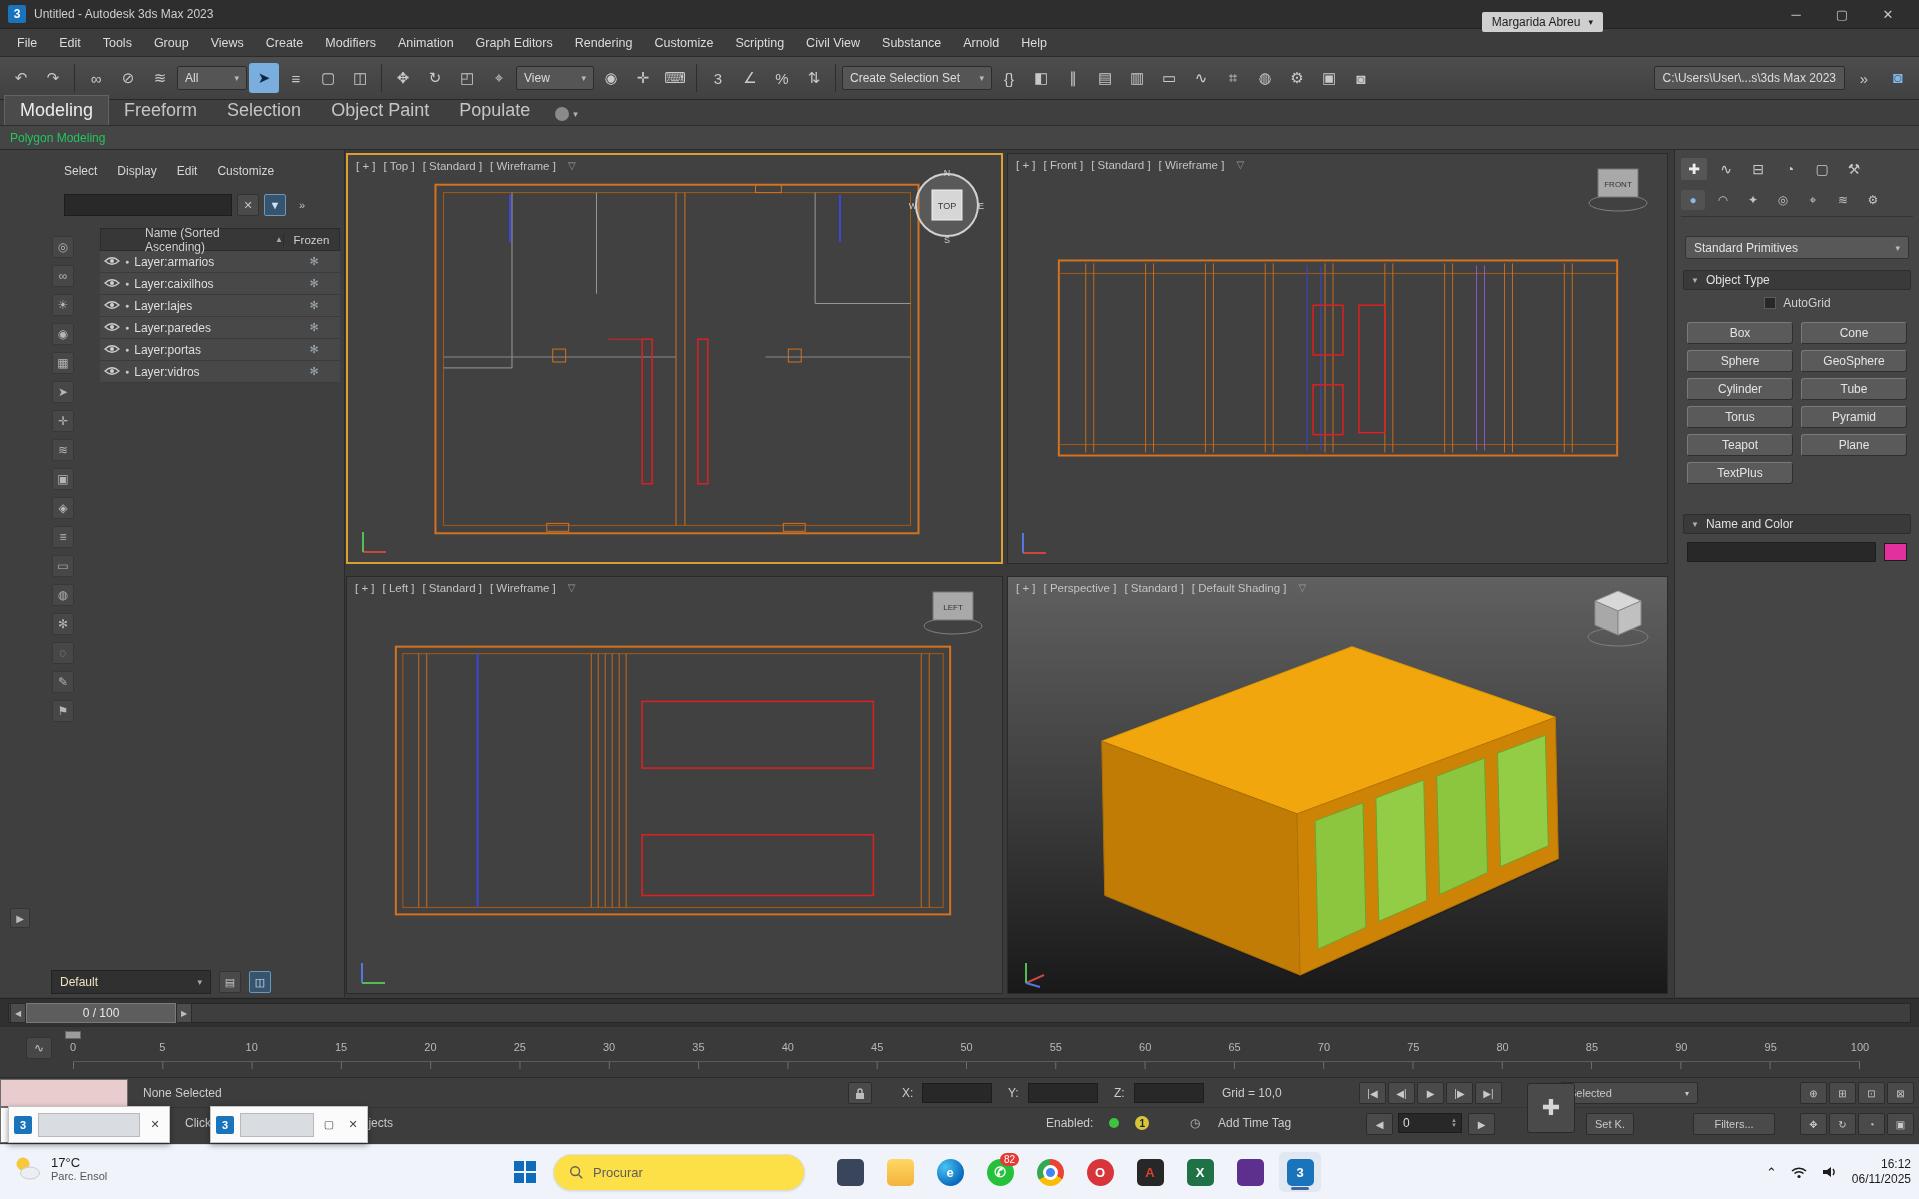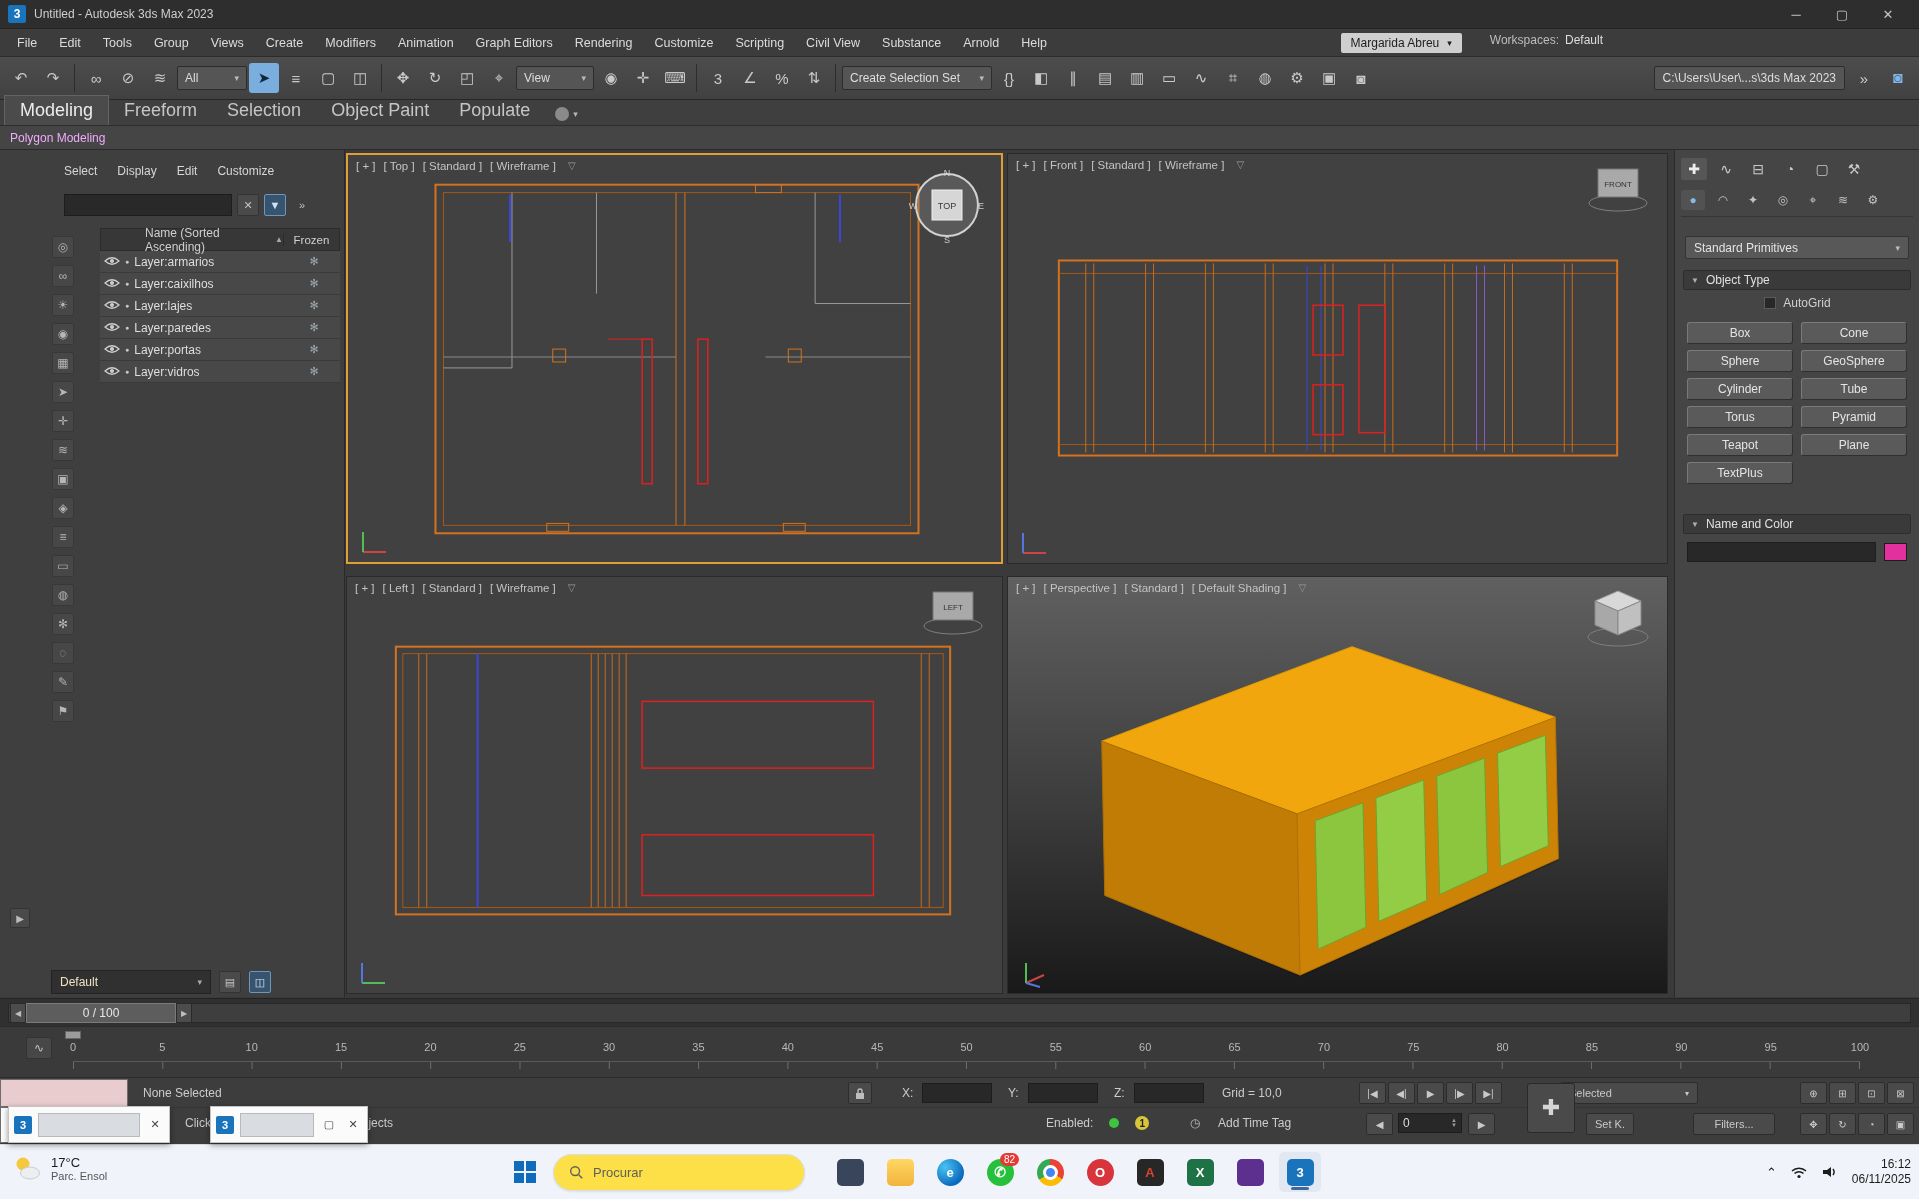--- a/index.html
+++ b/index.html
@@ -12,41 +12,41 @@
   .titlebar{left:0;top:0;width:100%;height:29px;background:#2e2e2e;display:flex;align-items:center;gap:8px;padding:0 8px;border-bottom:1px solid #232323;}
   .app-ico{width:18px;height:18px;background:#1a74bc;color:#fff;font-weight:bold;display:flex;align-items:center;justify-content:center;border-radius:2px;font-size:12px;}
   .title-text{color:#cfcfcf;font-size:12px;}
   .win-controls{margin-left:auto;display:flex;}
   .win-btn{width:46px;height:28px;display:flex;align-items:center;justify-content:center;color:#c6c6c6;font-size:13px;cursor:default;}
 
   
   .menubar{left:0;top:29px;width:100%;height:28px;background:#3c3c3c;display:flex;align-items:center;padding:0 6px;border-bottom:1px solid #2b2b2b;}
   .menu-items{display:flex;align-items:center;}
   .menu-item{padding:4px 11px;color:#dcdcdc;font-size:12.5px;white-space:nowrap;}
-  .menu-right{margin-left:auto;display:flex;gap:28px;padding-right:310px;}
+  .menu-right{margin-left:auto;display:flex;gap:28px;padding-right:310px;flex-direction:column;}
   .user-chip{background:#cfcfcf;color:#1d1d1d;padding:3px 10px;border-radius:2px;display:flex;gap:8px;align-items:center;font-size:12px;}
   .ws{color:#bdbdbd;display:flex;gap:6px;}
 
   
   .toolbar{left:0;top:57px;width:100%;height:43px;background:linear-gradient(#4d4d4d,#414141);display:flex;align-items:center;gap:2px;padding:0 6px;border-bottom:1px solid #262626;}
   .tbtn{min-width:30px;height:30px;display:flex;align-items:center;justify-content:center;color:#c9c9c9;font-size:15px;border-radius:3px;}
   .tbtn.active{background:#79aede;color:#10263c;}
   .tb-sep{width:1px;height:28px;background:#2d2d2d;margin:0 4px;}
   .tb-dd{height:24px;background:#555;border:1px solid #2c2c2c;display:flex;align-items:center;padding:0 7px;gap:8px;font-size:12px;color:#ddd;border-radius:2px;white-space:nowrap;}
   .tb-dd .caret{font-size:9px;color:#bbb;}
   .tb-right{margin-left:auto;display:flex;align-items:center;gap:4px;}
   .path-field{height:24px;background:#555;border:1px solid #2c2c2c;display:flex;align-items:center;padding:0 8px;color:#ddd;font-size:12px;border-radius:2px;white-space:nowrap;}
   .render-btn{color:#7fb6e8;font-size:16px;}
 
   
   .ribbontabs{left:0;top:100px;width:100%;height:26px;background:#3f3f3f;display:flex;align-items:flex-end;padding:0 4px;border-bottom:1px solid #2e2e2e;}
   .rtab{padding:4px 15px;color:#c5c5c5;font-size:18px;}
   .rtab.active{background:#4b4b4b;border:1px solid #636363;border-bottom:none;color:#ececec;}
   .ribbon-opts{display:flex;align-items:center;gap:4px;color:#b5b5b5;padding:0 10px 4px;}
-  .ribbonsub{left:0;top:126px;width:100%;height:24px;background:#454545;display:flex;align-items:center;padding:0 10px;border-bottom:1px solid #2a2a2a;color:#f0abfc;}
+  .ribbonsub{left:0;top:126px;width:100%;height:24px;background:#454545;display:flex;align-items:center;padding:0 10px;border-bottom:1px solid #2a2a2a;color:#22c55e;}
 
   
   .explorer{left:0;top:150px;width:345px;height:847px;background:#3f3f3f;border-right:1px solid #292929;}
   .exp-menus{position:absolute;left:64px;top:14px;display:flex;gap:20px;color:#d6d6d6;}
   .exp-search{position:absolute;left:64px;top:44px;display:flex;align-items:center;gap:5px;}
   .exp-search input{width:168px;height:22px;background:#292929;border:1px solid #1d1d1d;color:#ddd;padding:0 6px;font-size:12px;}
   .sq-btn{width:22px;height:22px;display:flex;align-items:center;justify-content:center;color:#c2c2c2;background:#4a4a4a;border:1px solid #333;border-radius:2px;font-size:11px;}
   .sq-btn.hl{background:#37546e;border-color:#6d96bd;color:#cfe2f5;}
   .exp-strip{position:absolute;left:52px;top:86px;width:27px;display:flex;flex-direction:column;gap:7px;}
   .strip-ic{width:22px;height:22px;display:flex;align-items:center;justify-content:center;color:#b6b6b6;background:#474747;border:1px solid #383838;border-radius:2px;font-size:12px;}

